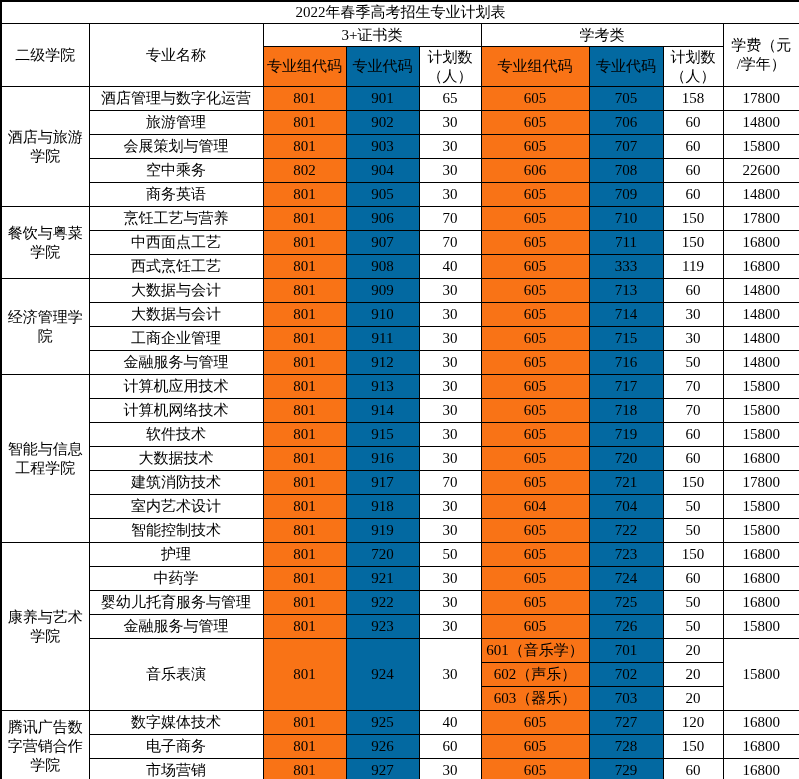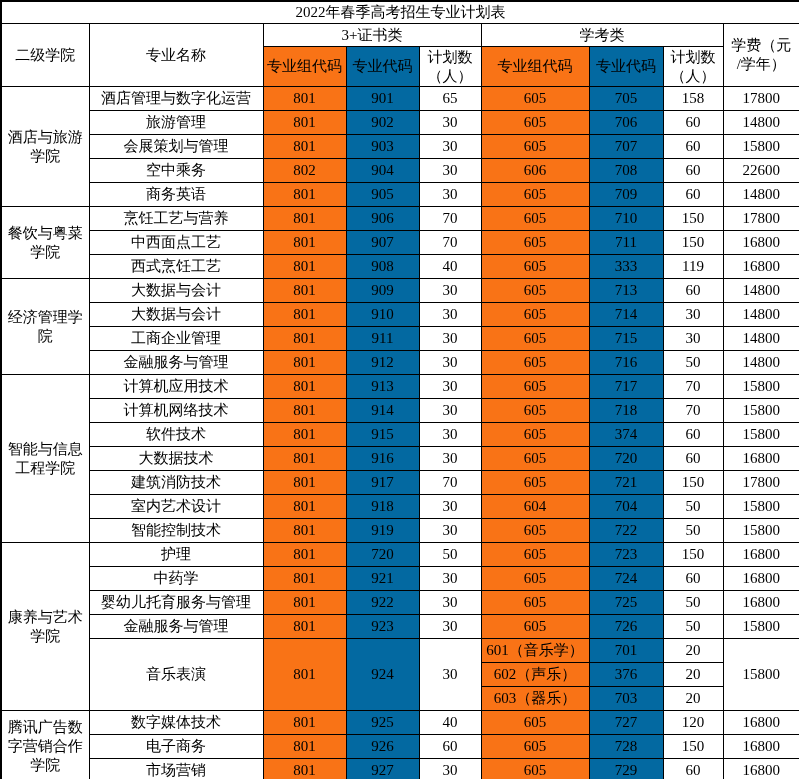--- a/index.html
+++ b/index.html
@@ -210,21 +210,21 @@
         <td class="yellow">718</td>
         <td>70</td>
         <td>15800</td>
       </tr>
       <tr>
         <td class="major-name-cell">软件技术</td>
         <td class="blue">801</td>
         <td class="yellow">915</td>
         <td>30</td>
         <td class="blue">605</td>
-        <td class="yellow">374</td>
+        <td class="yellow">719</td>
         <td>60</td>
         <td>15800</td>
       </tr>
       <tr>
         <td class="major-name-cell">大数据技术</td>
         <td class="blue">801</td>
         <td class="yellow">916</td>
         <td>30</td>
         <td class="blue">605</td>
         <td class="yellow">720</td>
@@ -307,21 +307,21 @@
         <td class="blue" rowspan="3">801</td>
         <td class="yellow" rowspan="3">924</td>
         <td rowspan="3">30</td>
         <td class="blue">601（音乐学）</td>
         <td class="yellow">701</td>
         <td>20</td>
         <td rowspan="3">15800</td>
       </tr>
       <tr>
         <td class="blue">602（声乐）</td>
-        <td class="yellow">376</td>
+        <td class="yellow">702</td>
         <td>20</td>
       </tr>
       <tr>
         <td class="blue">603（器乐）</td>
         <td class="yellow">703</td>
         <td>20</td>
       </tr>
       <tr>
         <td class="college-cell" rowspan="3">腾讯广告数字营销合作学院</td>
         <td class="major-name-cell">数字媒体技术</td>

